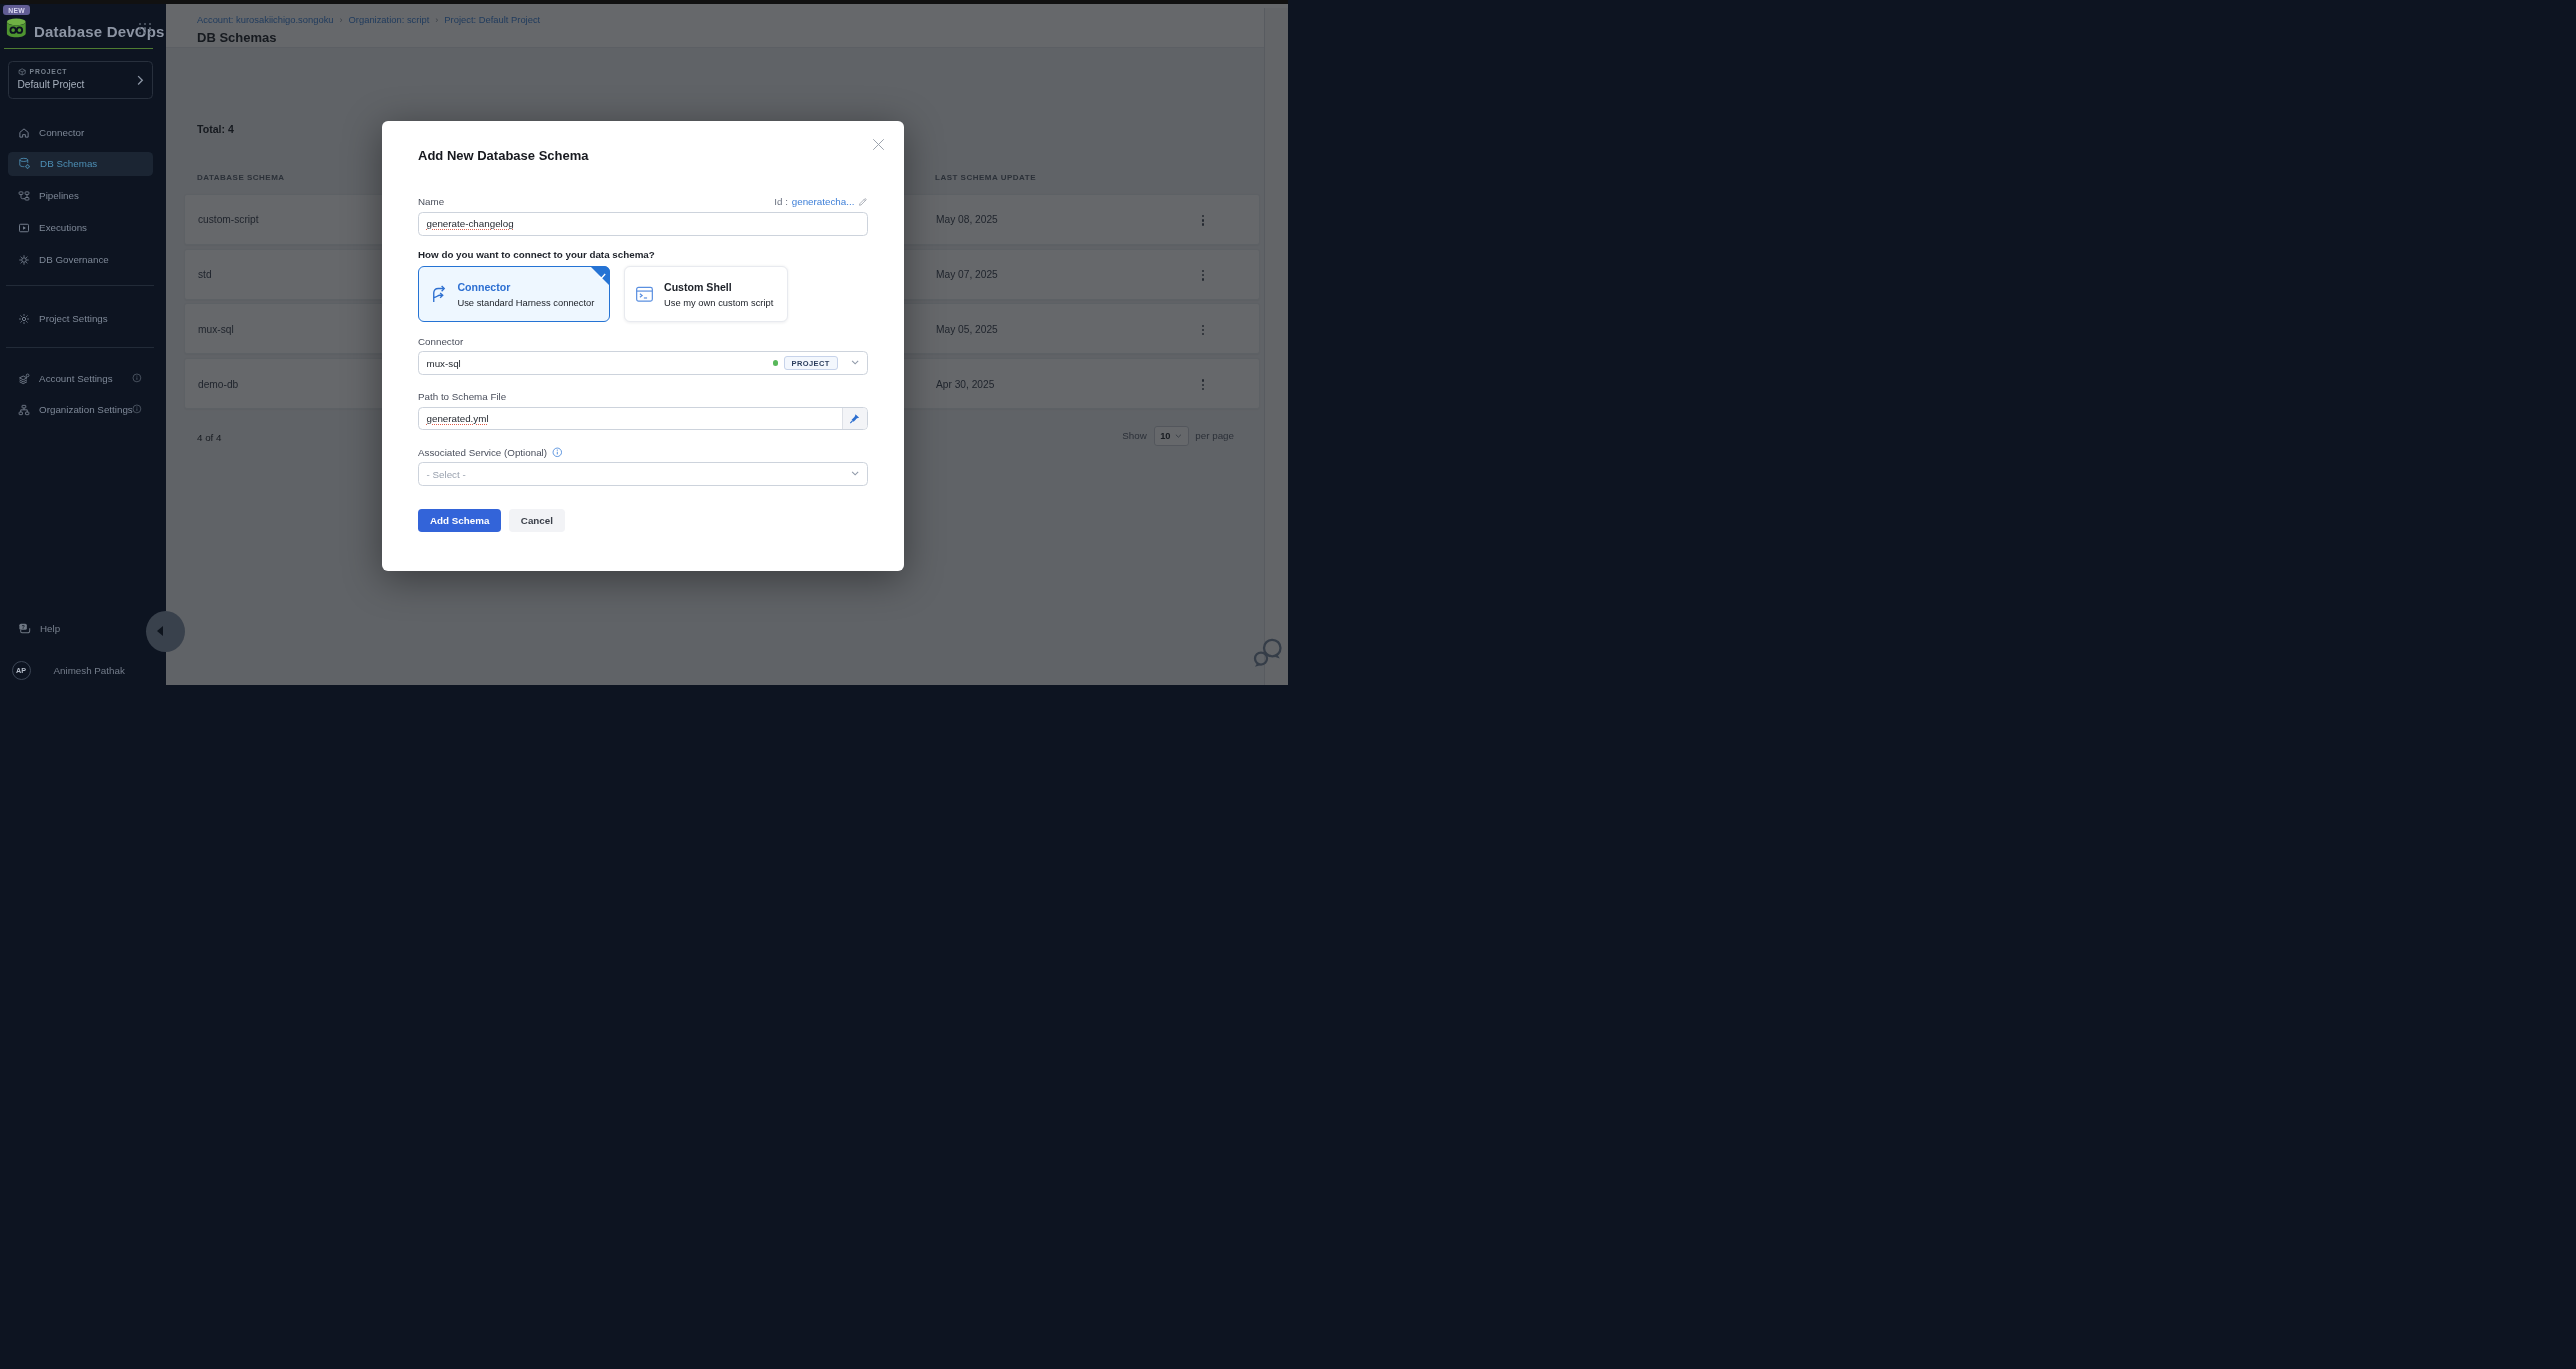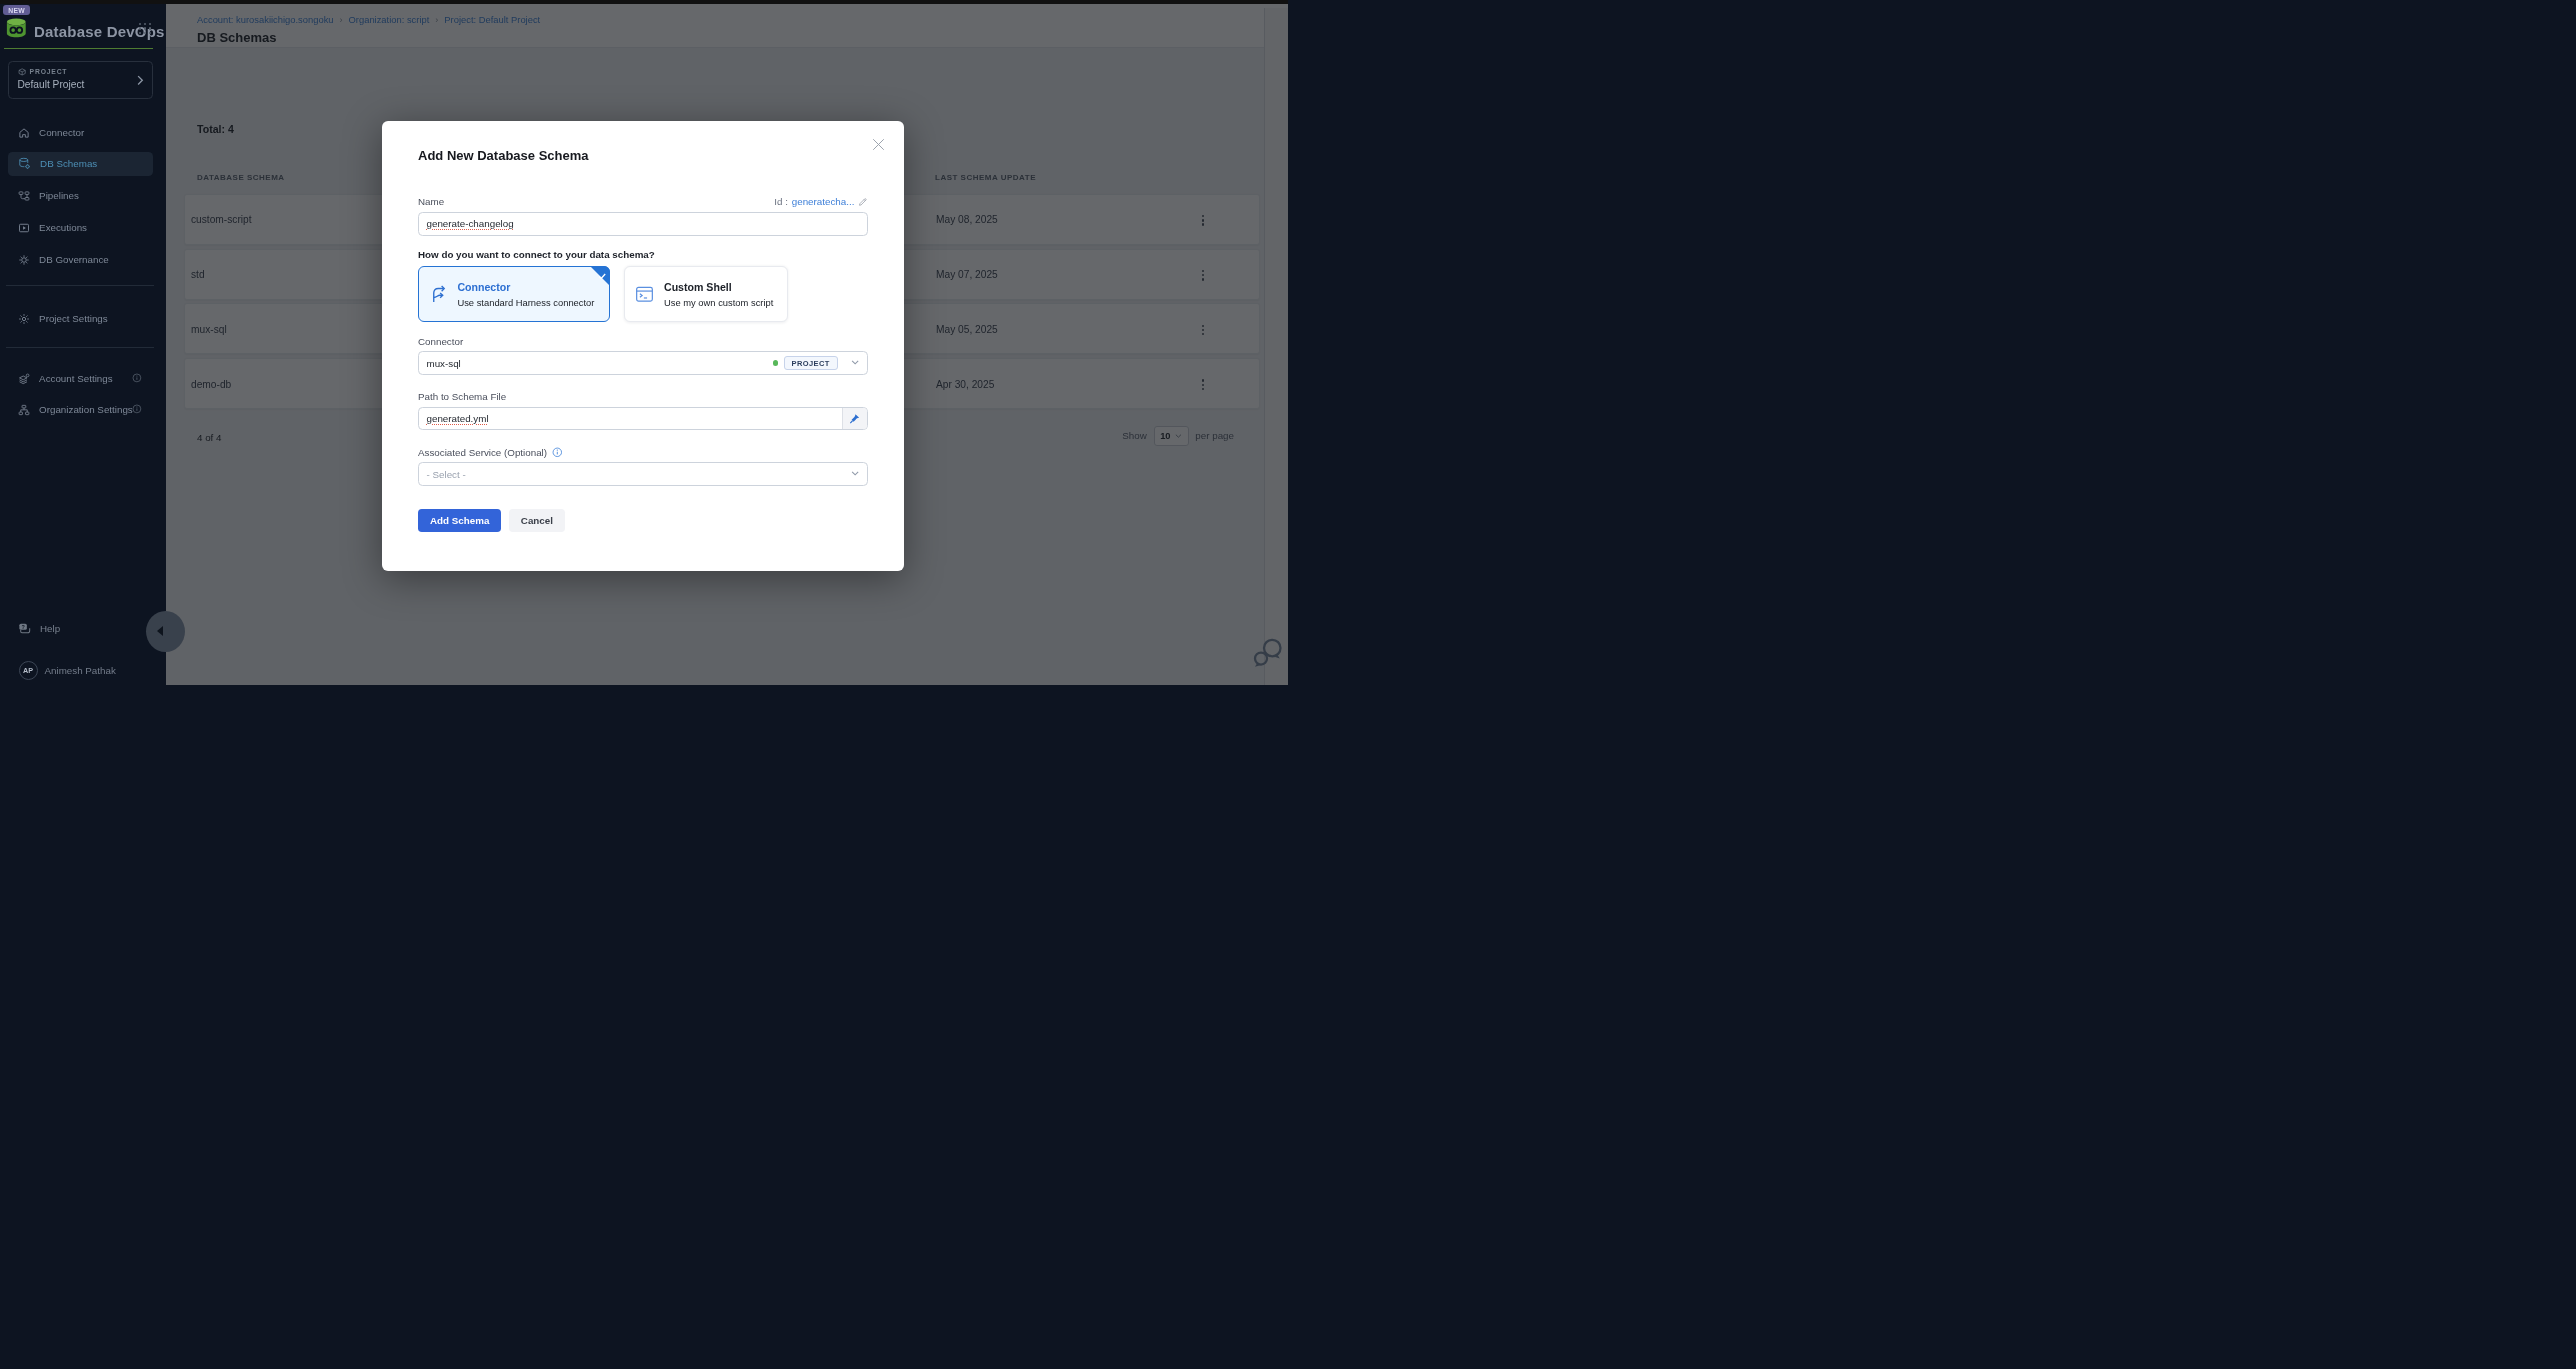--- a/index.html
+++ b/index.html
@@ -30,21 +30,21 @@
 
   .nav-item { position:absolute; left:7.5px; width:145px; height:24px; display:flex; align-items:center; gap:9px;
               padding-left:10.6px; color:#7e8897; font-size:9.8px; border-radius:4.5px; cursor:pointer; }
   .nav-item svg { flex:0 0 auto; }
   .nav-item.active { background:#1b2533; color:#4d8fb5; }
   .sb-divider { position:absolute; left:6px; width:148px; height:0.8px; background:#222b38; }
   .info-dot { position:absolute; right:10.6px; }
 
   .help-row { position:absolute; left:7.5px; top:613px; width:145px; height:24px; display:flex; align-items:center; gap:8.3px; padding-left:10.6px;
               color:#78818e; font-size:9.8px; cursor:pointer; }
-  .user-row { position:absolute; left:14px; top:655px; width:151px; height:24px; display:flex; align-items:center; gap:7px; padding-left:4.5px; cursor:pointer; }
+  .user-row { position:absolute; left:7px; top:655px; width:151px; height:24px; display:flex; align-items:center; gap:23px; padding-left:4.5px; cursor:pointer; }
   .avatar { width:19px; height:19px; border-radius:50%; border:1.1px solid #3c4655; color:#b7bfcb; font-size:7.2px; font-weight:bold;
             display:flex; align-items:center; justify-content:center; }
   .user-name { color:#747d8b; font-size:9.8px; }
 
   .collapse-handle { position:absolute; left:146px; top:611px; width:39px; height:41px; border-radius:50%; background:#39414c; z-index:70; }
   .collapse-handle .tri { position:absolute; left:10.6px; top:15px; width:0; height:0;
             border-top:5.3px solid transparent; border-bottom:5.3px solid transparent; border-right:6.8px solid #0e141d; }
 
   
   .main { position:absolute; left:166px; top:3.8px; right:0; bottom:0; z-index:1; }
@@ -62,21 +62,21 @@
   .search-wrap input { border:none; outline:none; width:100%; font-size:9.8px; font-family:inherit; color:#333; background:transparent; }
   .search-wrap input::placeholder { color:#98a1ad; }
 
   .page-body { position:absolute; left:0; top:90px; right:24px; bottom:0; }
   .total { position:absolute; left:31px; top:29px; font-size:10.6px; font-weight:bold; color:#1f242b; }
   .col-head { position:absolute; top:79px; font-size:8px; font-weight:bold; letter-spacing:0.5px; color:#5d6673; }
   .col-head.c1 { left:31px; } .col-head.c2 { left:769px; }
   .rows { position:absolute; left:18px; top:100px; right:4.5px; }
   .row-card { position:relative; height:51px; background:#fff; border:0.8px solid #e7eaee; border-radius:3px; margin-bottom:3.8px;
               box-shadow:0 0.8px 1.5px rgba(20,30,40,.05); cursor:pointer; }
-  .row-card .nm { position:absolute; left:6px; top:19.6px; font-size:10.2px; color:#3e4654; }
+  .row-card .nm { position:absolute; left:13px; top:19.6px; font-size:10.2px; color:#3e4654; }
   .row-card .dt { position:absolute; left:751px; top:19.6px; font-size:10.2px; color:#3e4654; }
   .kebab { position:absolute; left:1010px; top:17.3px; width:16.6px; height:16.6px; display:flex; flex-direction:column; gap:1.9px;
            align-items:center; justify-content:center; cursor:pointer; }
   .kebab i { width:2.3px; height:2.3px; border-radius:50%; background:#4a525e; }
   .pag-range { position:absolute; left:31px; top:338px; font-size:9.8px; color:#262b33; }
   .pag-right { position:absolute; right:30px; top:332px; display:flex; align-items:center; gap:6.8px; font-size:9.8px; color:#5c6472; }
   .page-size { width:35px; height:20.4px; border:0.8px solid #c9ced5; border-radius:3px; background:#fff; display:flex; align-items:center;
                justify-content:center; gap:4.5px; color:#2a2f36; font-weight:bold; font-size:9.4px; cursor:pointer; }
 
   .scroll-strip { position:absolute; right:0; top:3.8px; bottom:0; width:24px; background:#f5f6f7; border-left:0.8px solid #d9dce0; z-index:2; }

